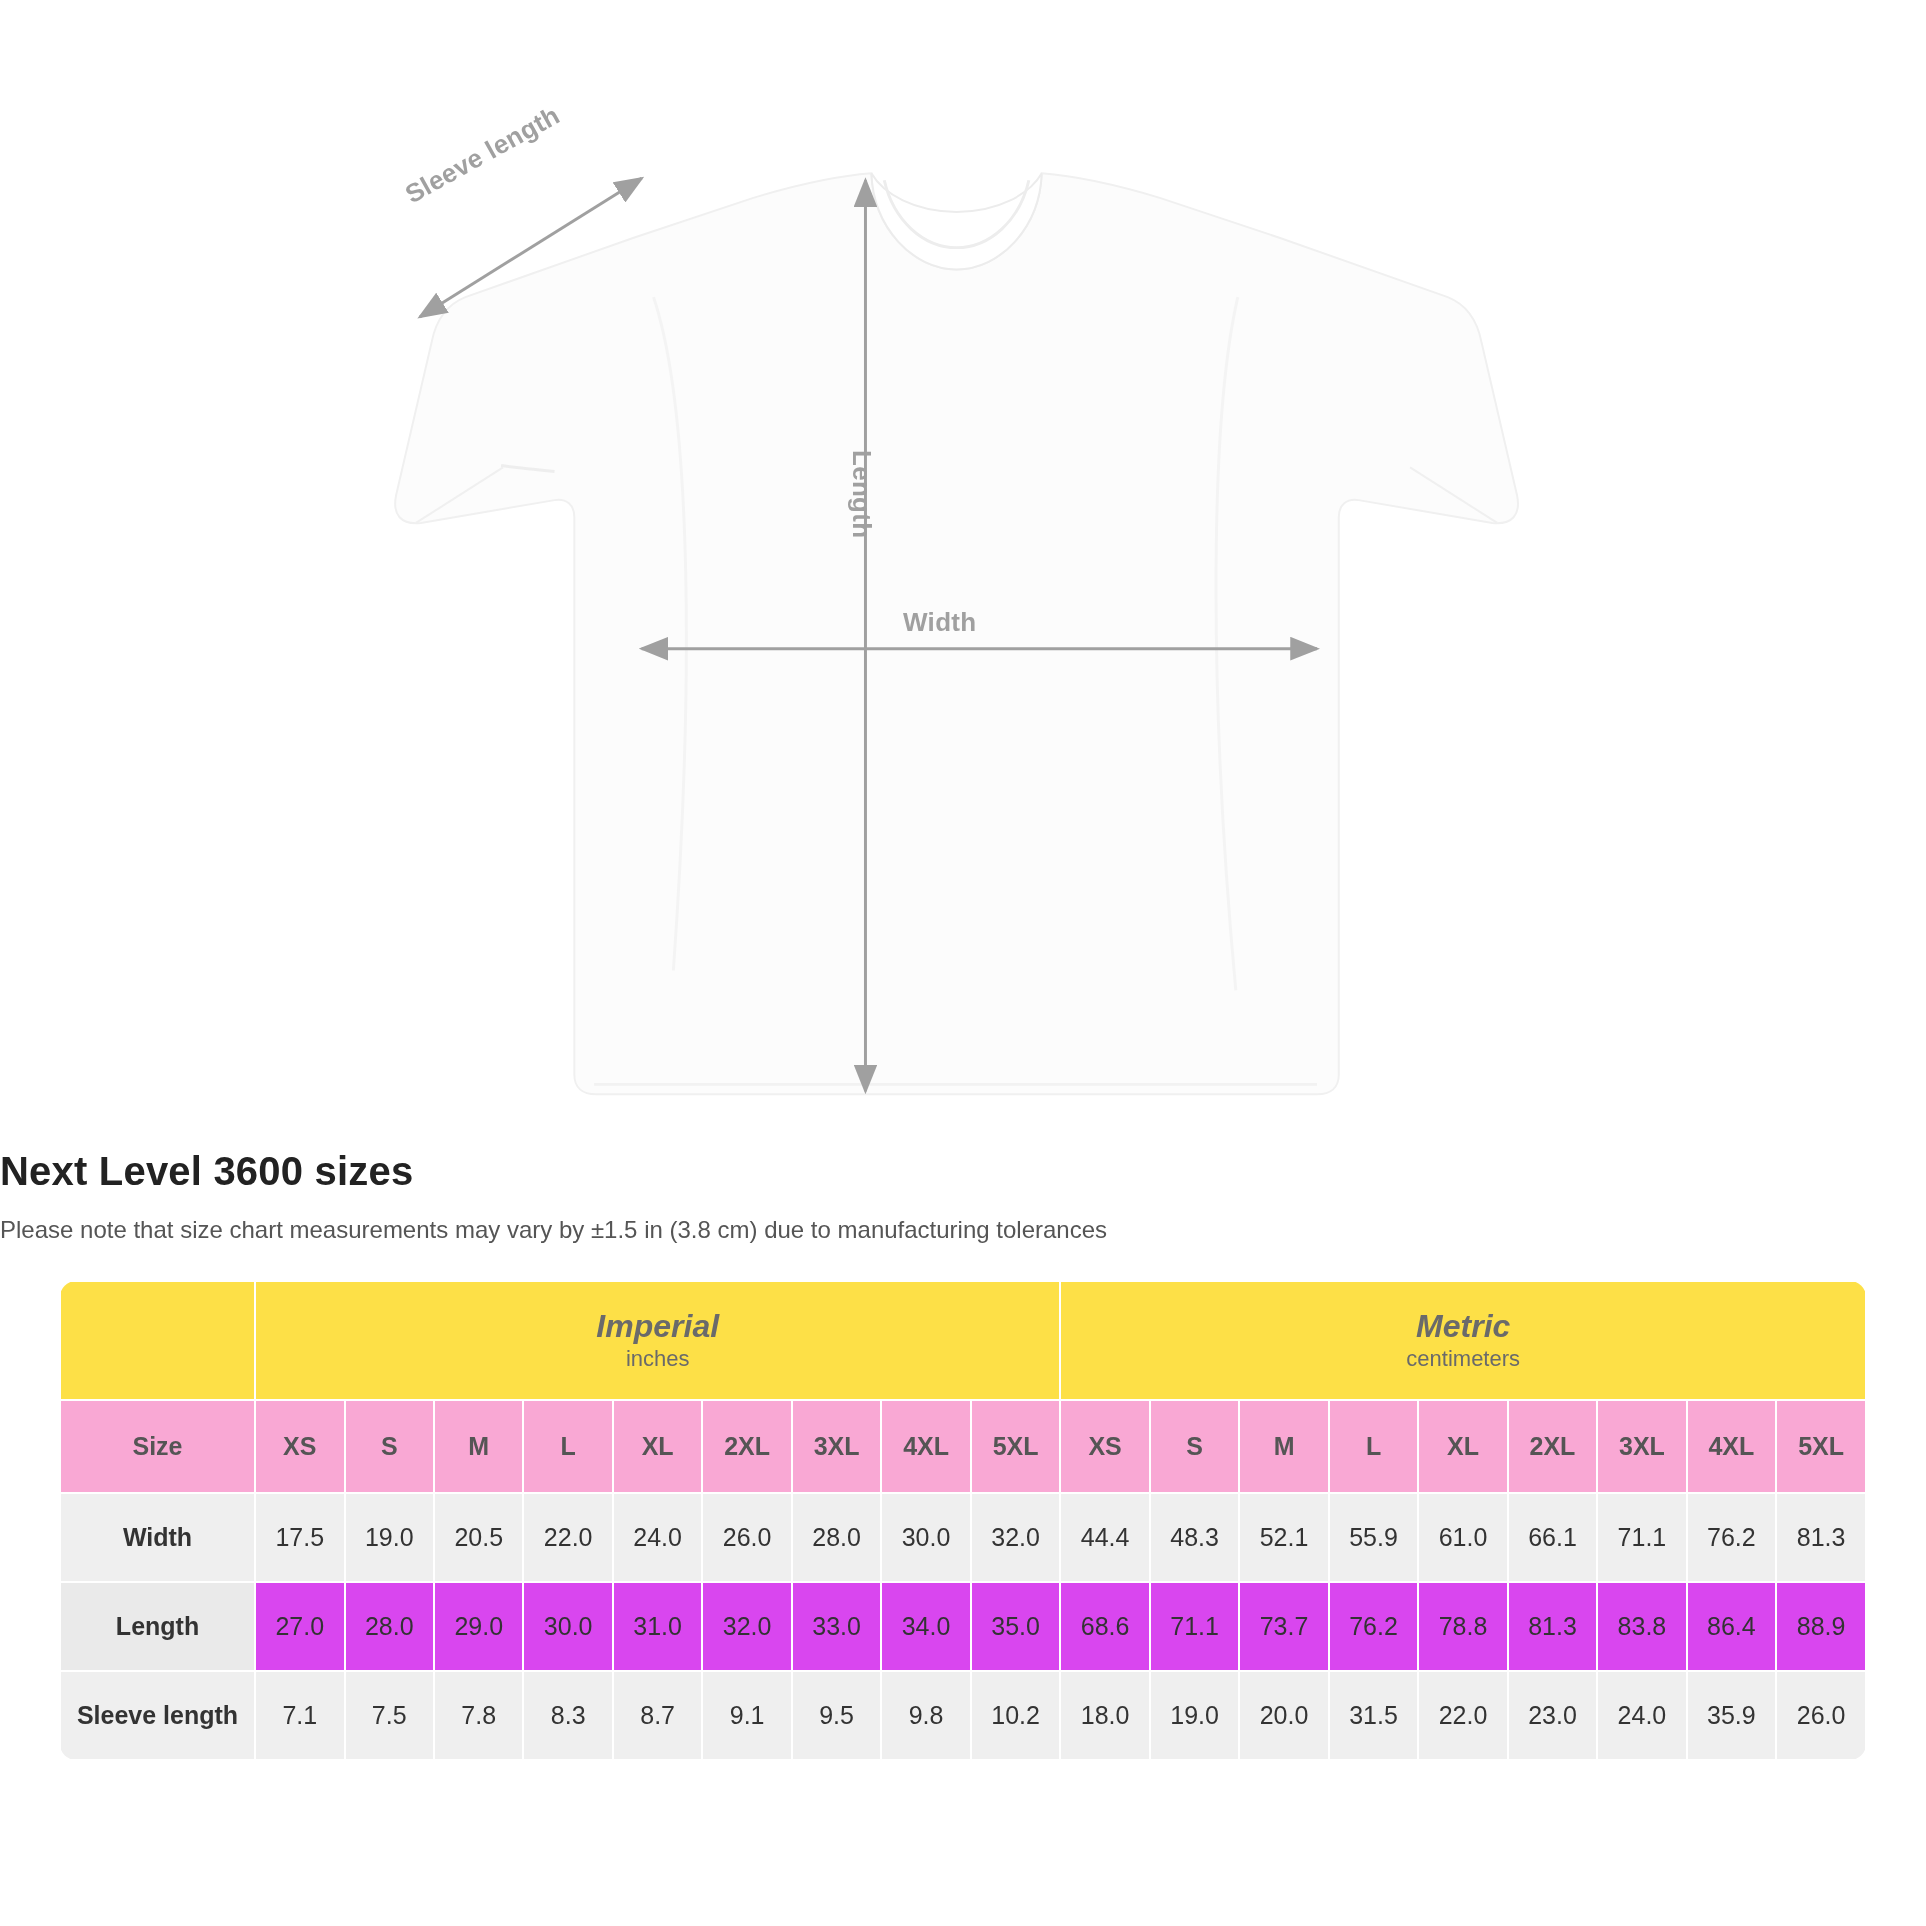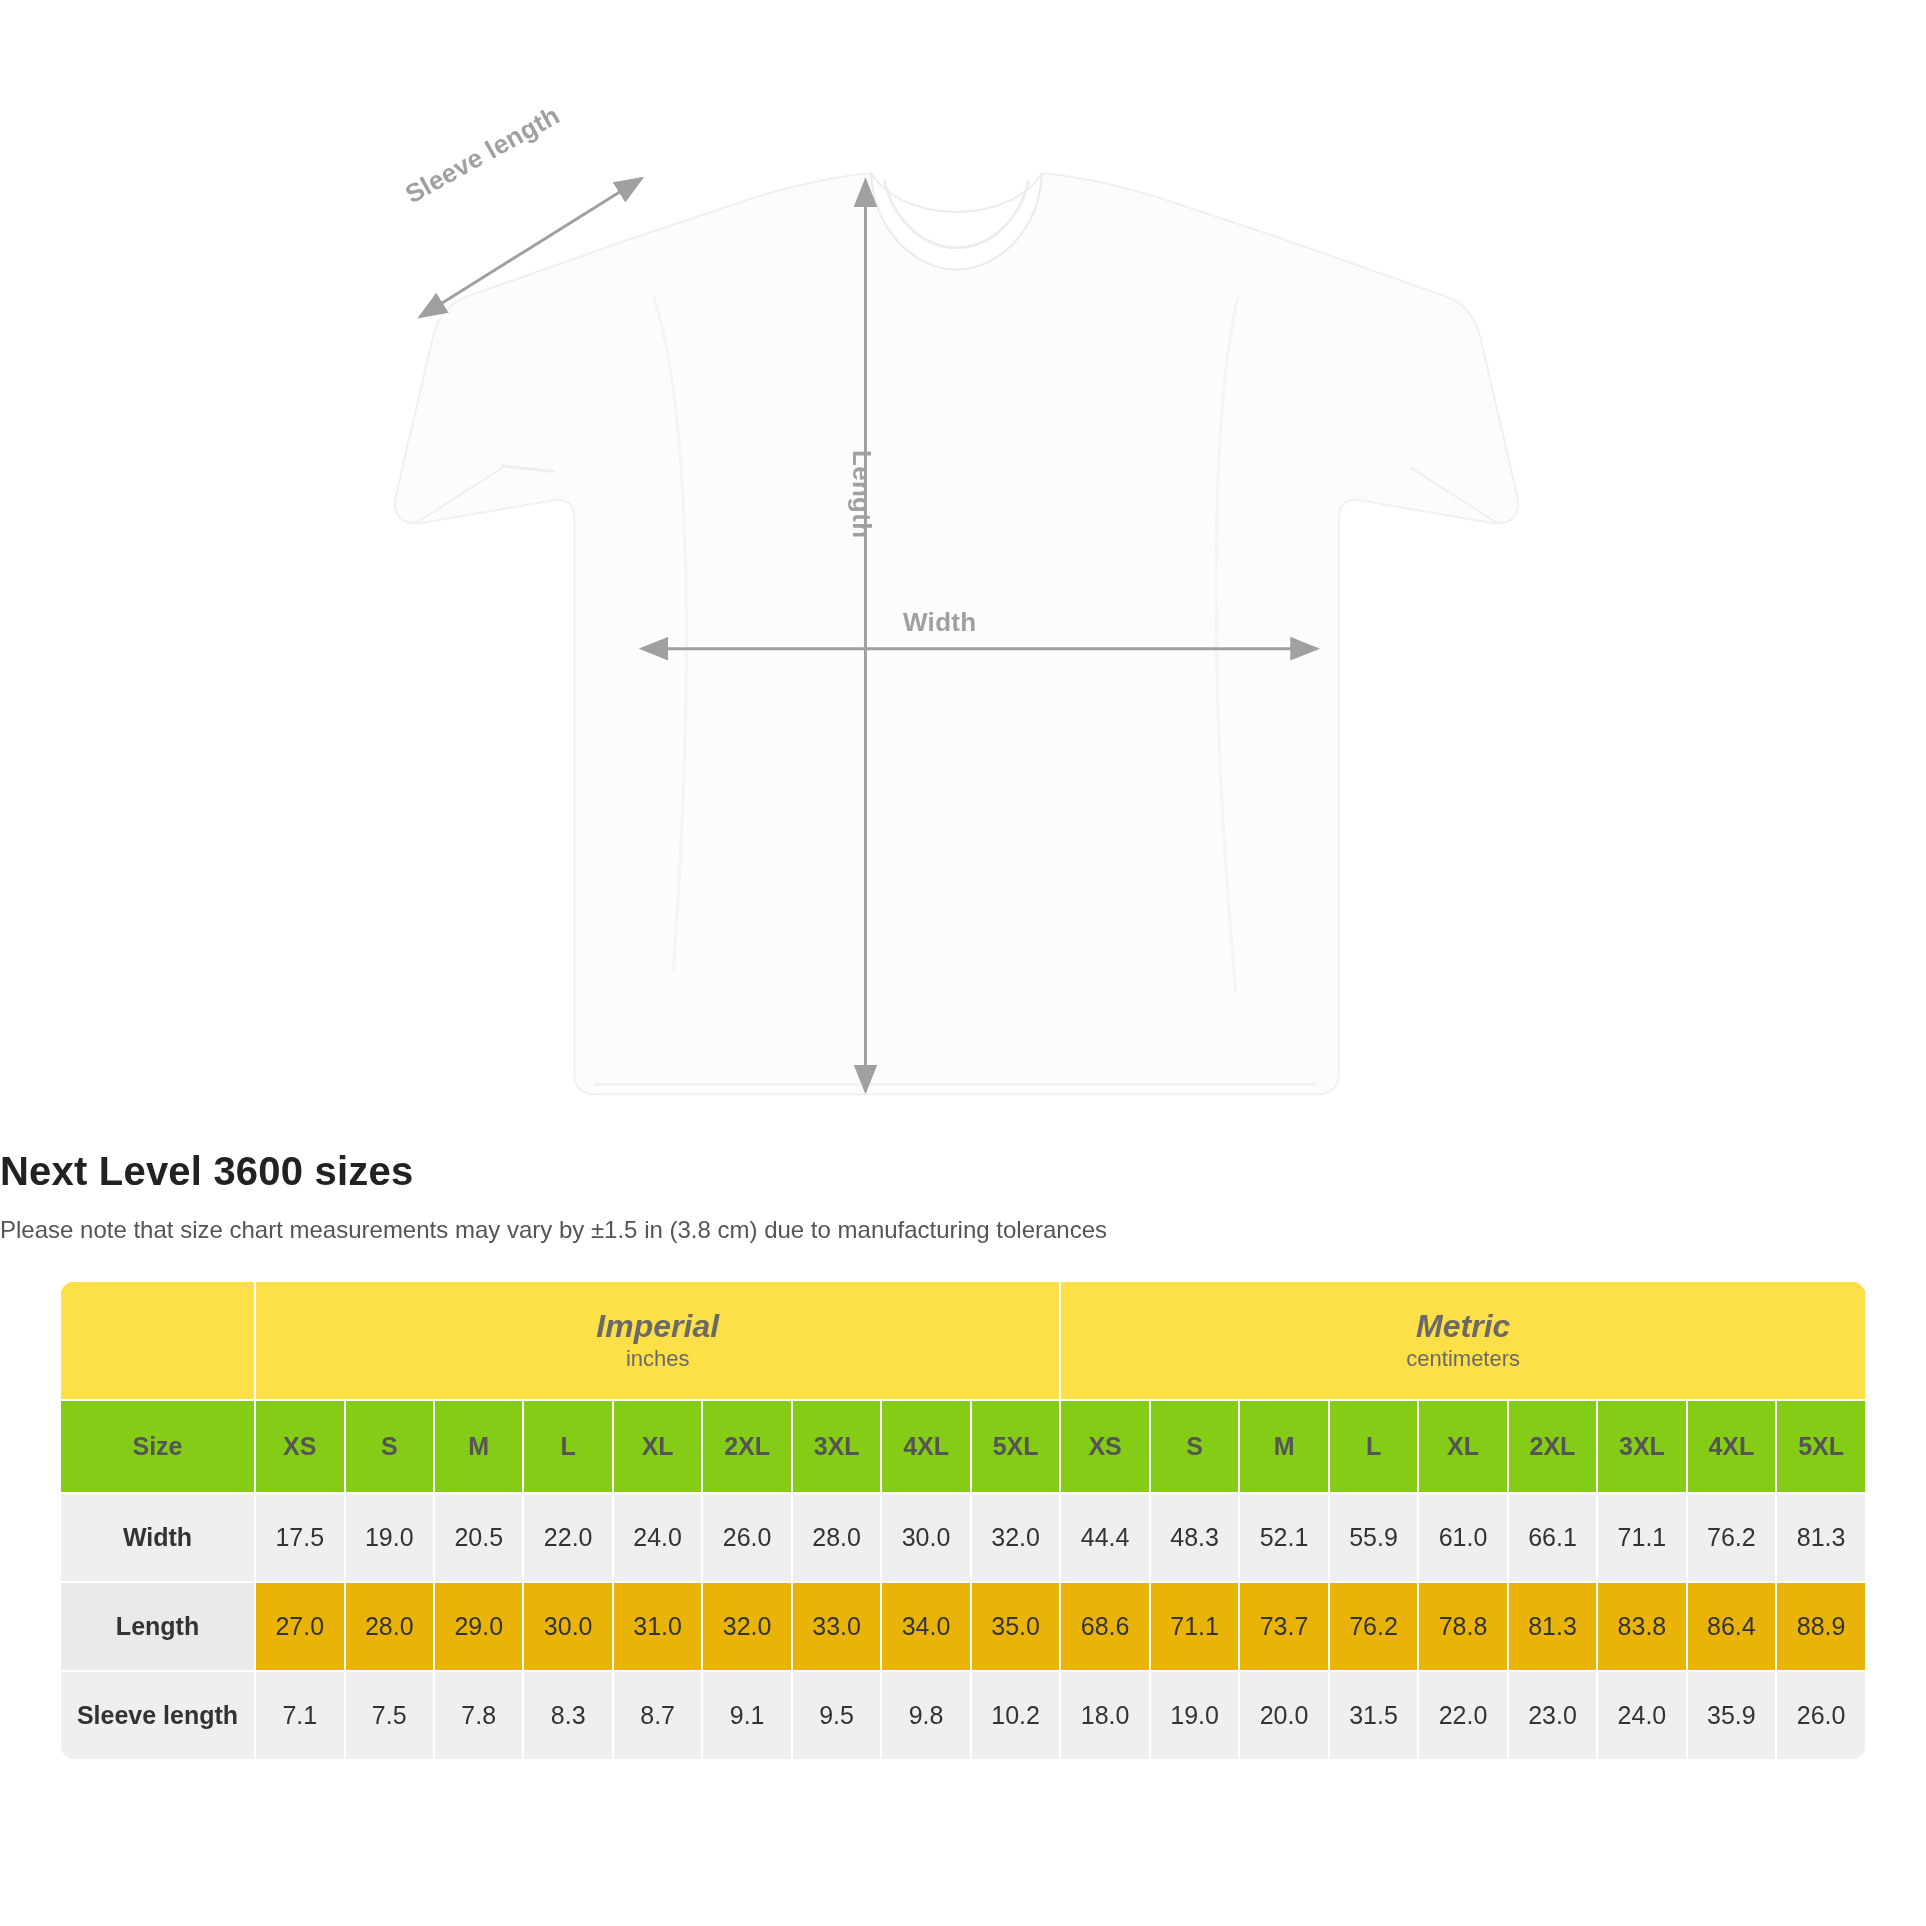--- a/index.html
+++ b/index.html
@@ -102,32 +102,32 @@
     font-style: italic;
     color: #6a6a6a;
     line-height: 1.15;
   }
   .unit-sub {
     font-size: 22px;
     color: #6a6a6a;
     line-height: 1.3;
   }
   tr.head-row td {
-    background: #84cc16;
+    background: #f9a8d4;
     font-weight: bold;
     color: #555;
     height: 91px;
   }
   td.rowhead {
     background: #e4e4e4;
     font-weight: bold;
     color: #444;
     font-size: 27px;
   }
-  tr.alt td { background: #eab308; }
+  tr.alt td { background: #d946ef; }
   tr.alt td.rowhead { background: #eaeaea; }
   .col-label { width: 194px; }
   .col-cell { width: 89px; }
 
   
   .table-wrap tr:first-child td:first-child { border-top-left-radius: 16px; }
   .table-wrap tr:first-child td:last-child { border-top-right-radius: 16px; }
   .table-wrap tr:last-child td:first-child { border-bottom-left-radius: 16px; }
   .table-wrap tr:last-child td:last-child { border-bottom-right-radius: 16px; }
 </style>

